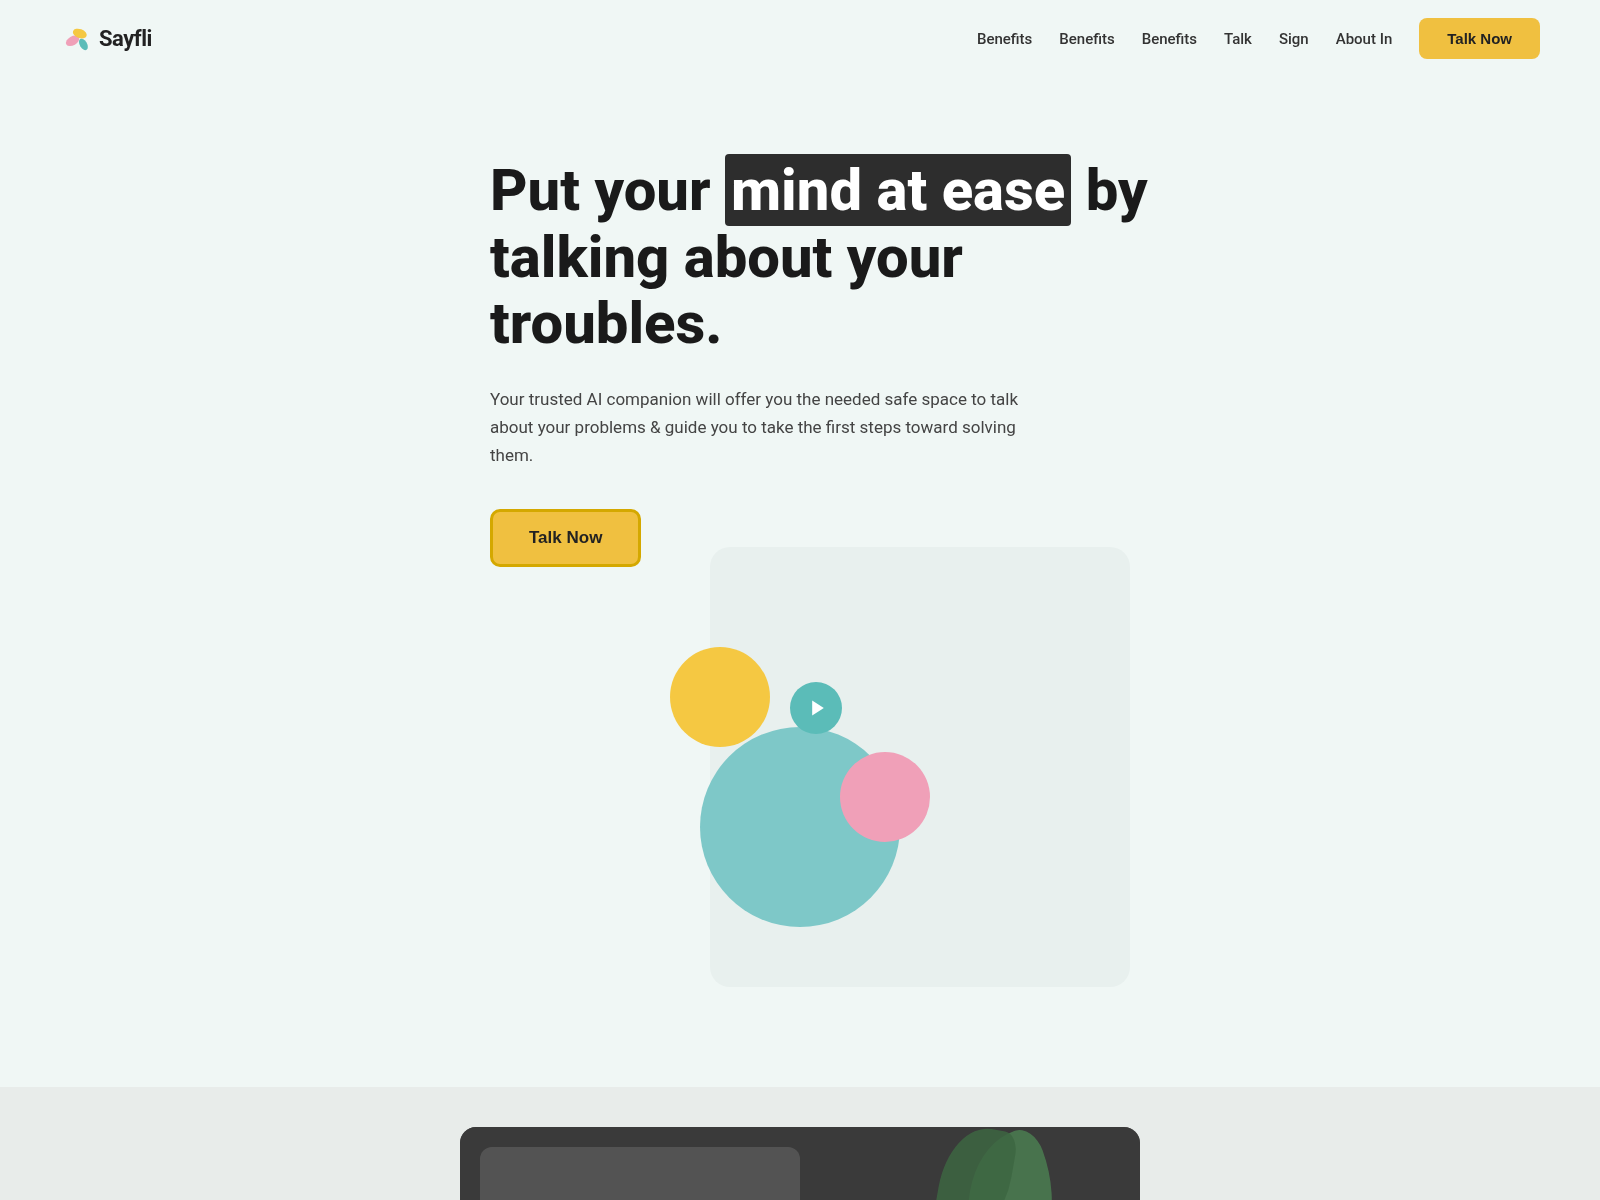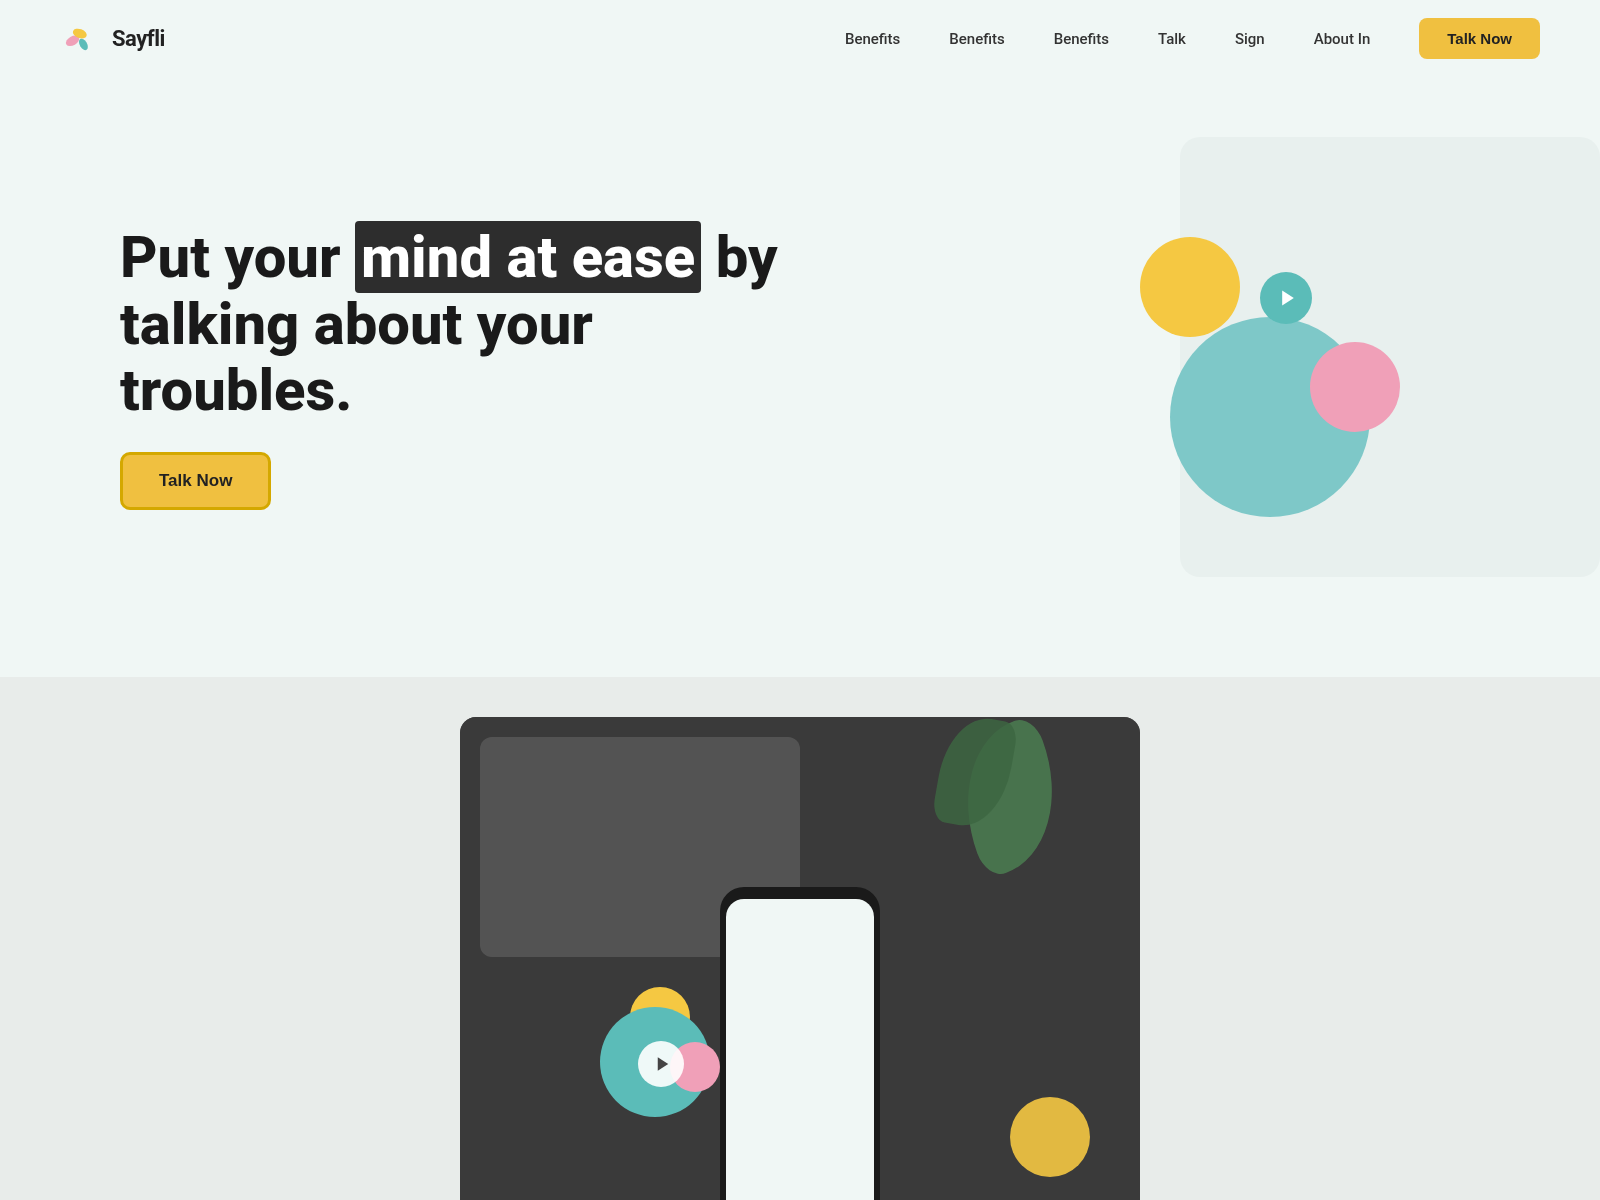--- a/index.html
+++ b/index.html
@@ -24,39 +24,39 @@
       padding: 18px 60px;
       background: #f0f7f5;
       position: sticky;
       top: 0;
       z-index: 100;
     }
 
     .logo-area {
       display: flex;
       align-items: center;
-      gap: 16px;
+      gap: 3px;
     }
 
     .logo-icon {
       width: 36px;
       height: 36px;
     }
 
     .logo-text {
       font-size: 22px;
       font-weight: 700;
       color: #222;
       letter-spacing: -0.5px;
     }
 
     .nav-links {
       display: flex;
       align-items: center;
-      gap: 49px;
+      gap: 27px;
       list-style: none;
     }
 
     .nav-links li a {
       text-decoration: none;
       color: #333;
       font-size: 15px;
       font-weight: 500;
     }
 
@@ -73,20 +73,21 @@
 
     
     .hero {
       display: flex;
       align-items: center;
       justify-content: space-between;
       padding: 80px 60px 100px 120px;
       background: #f0f7f5;
       min-height: 600px;
       position: relative;
+      flex-direction: column;
     }
 
     .hero-content {
       max-width: 680px;
       z-index: 2;
     }
 
     .hero-title {
       font-size: 58px;
       font-weight: 800;
@@ -393,20 +394,21 @@
       <button class="btn-talk-now-nav">Talk Now</button>
     </li>
   </ul>
 </nav>
 
 <section class="hero">
   <div class="hero-content">
     <h1 class="hero-title">
       <span>Put your </span><span class="highlight">mind at ease</span><span> by talking about your troubles.</span>
     </h1>
+    <p class="hero-subtitle">Your trusted AI companion will offer you the needed safe space to talk about your problems &amp; guide you to take the first steps toward solving them.</p>
     <button class="btn-talk-now-hero">Talk Now</button>
   </div>
 
   <div class="hero-illustration">
     <div class="hero-bg-panel"></div>
     <div class="circle-yellow"></div>
     <div class="circle-blue"></div>
     <div class="circle-pink"></div>
     <div class="play-button">
       <svg viewBox="0 0 24 24">

